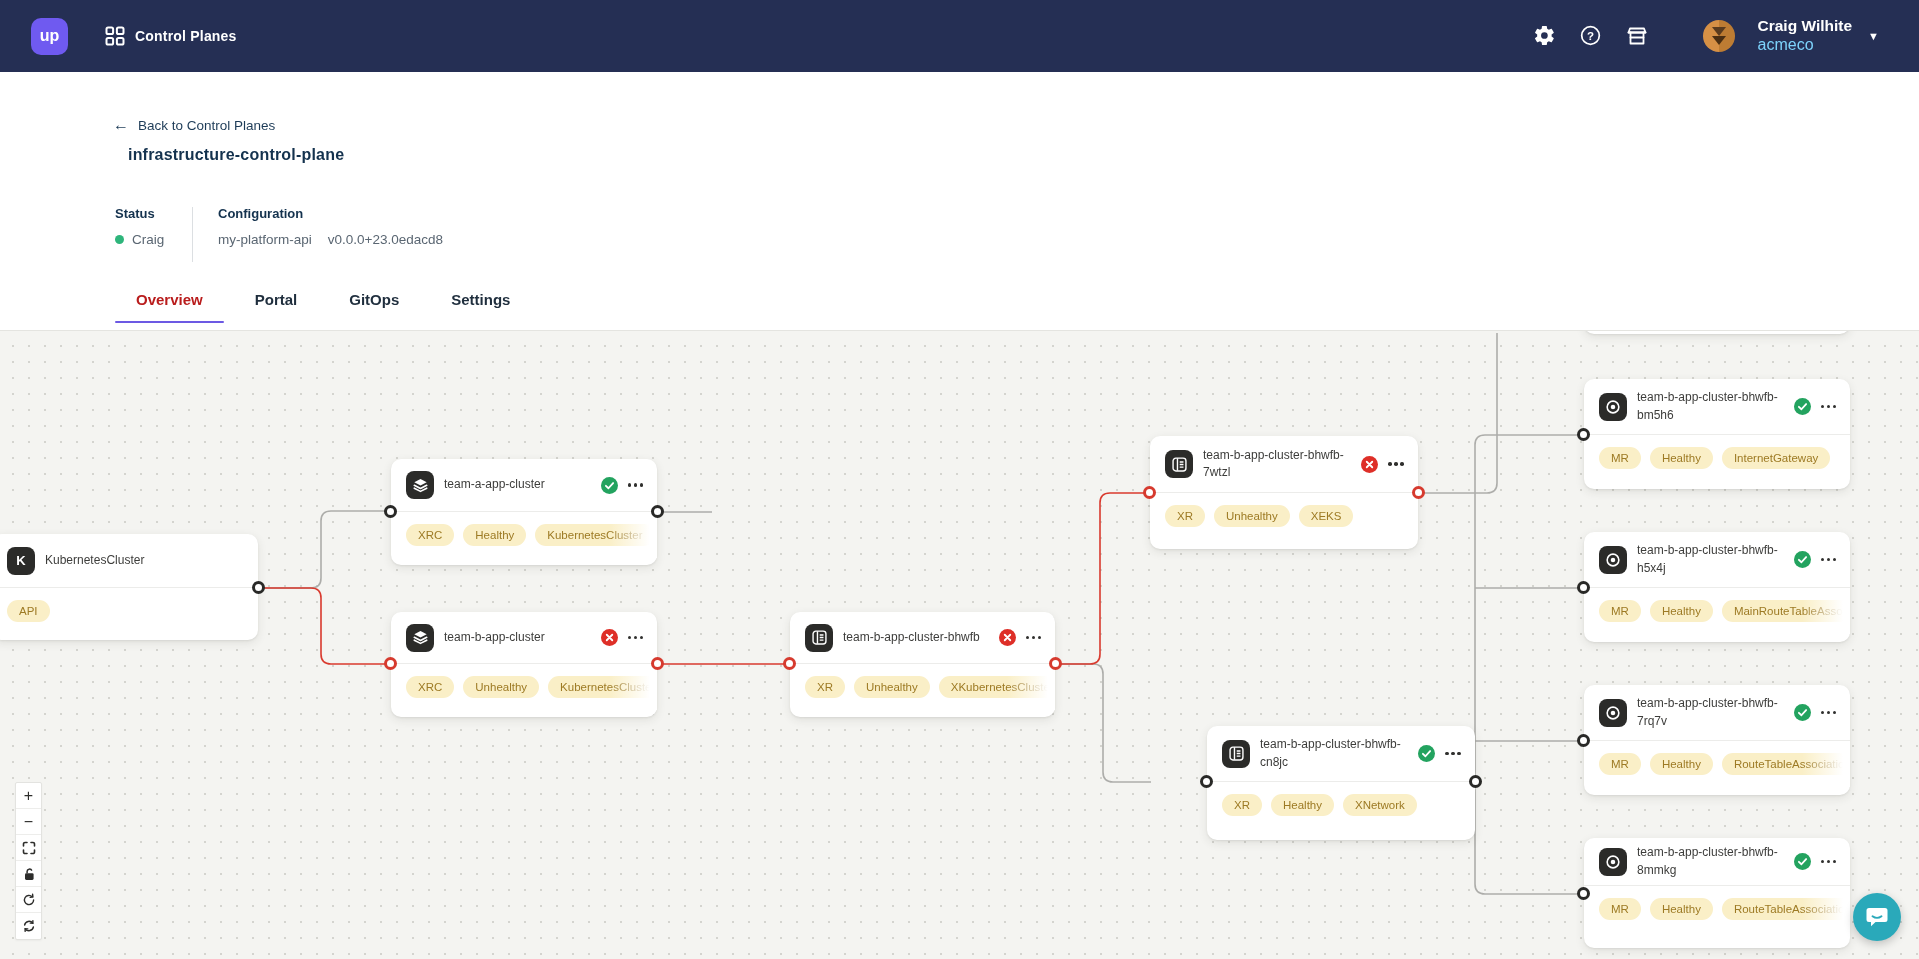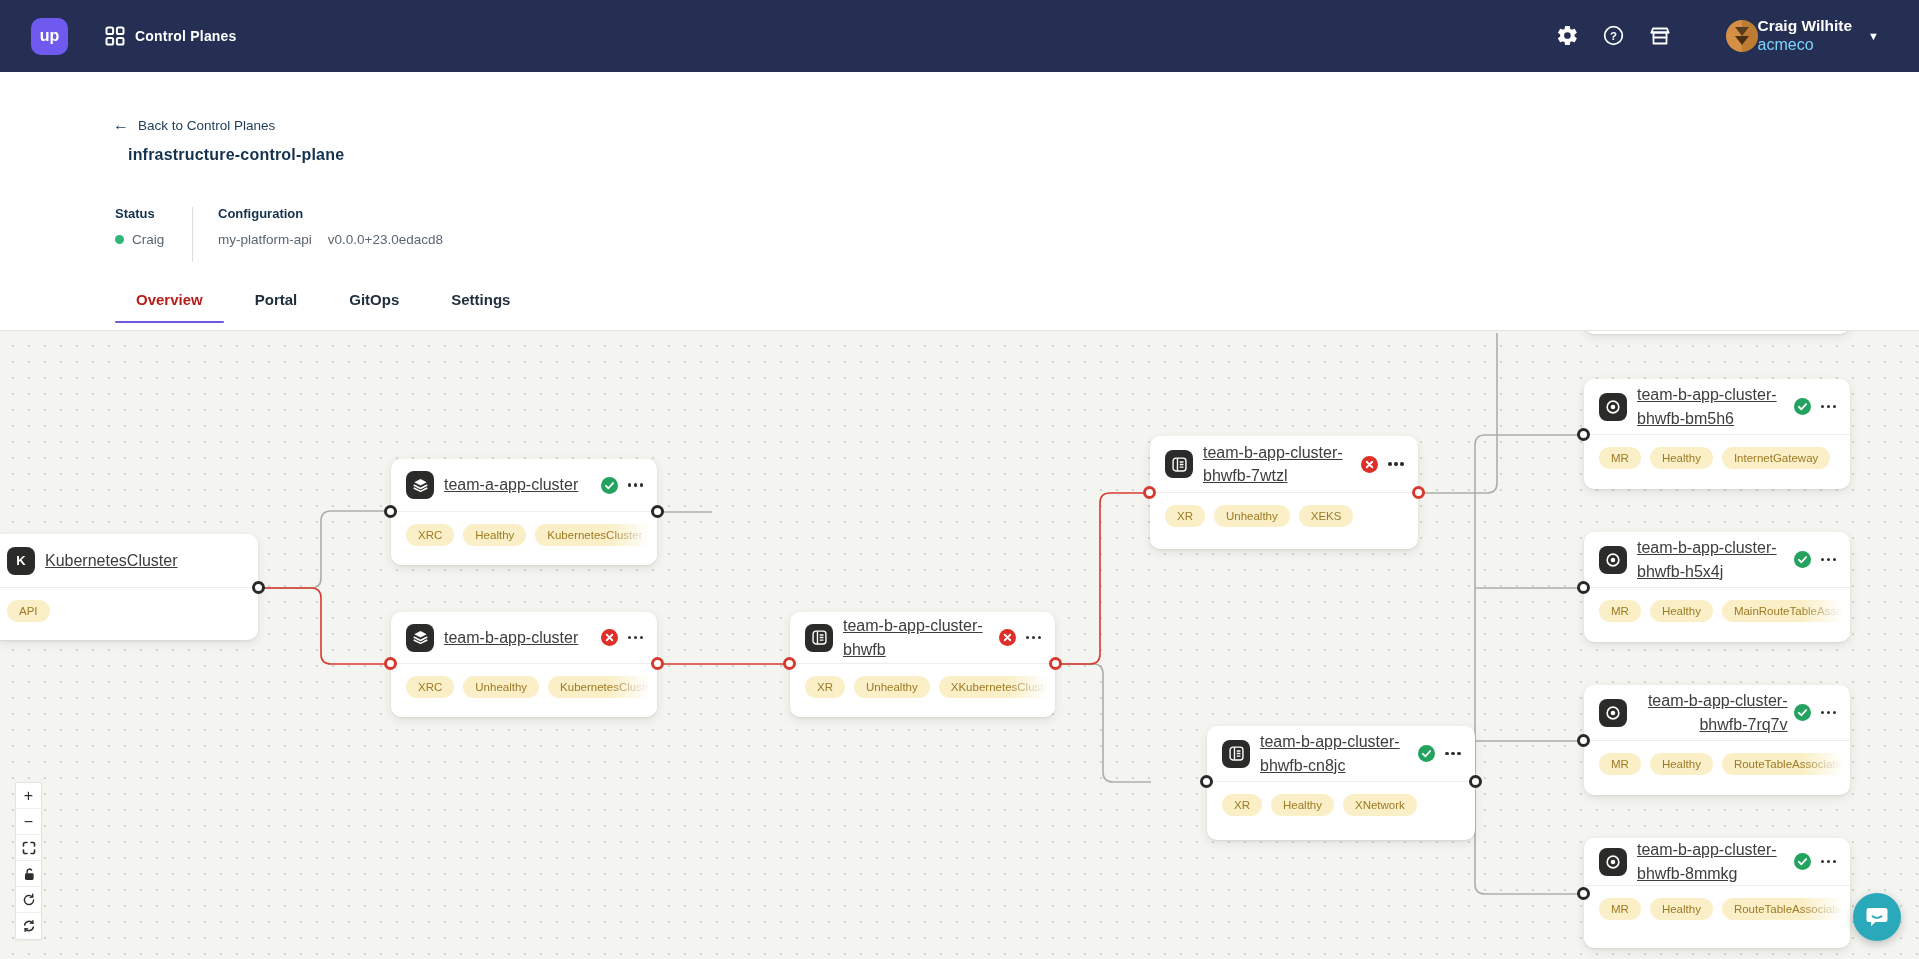--- a/index.html
+++ b/index.html
@@ -19,21 +19,21 @@
               width:24px; height:24px; cursor:pointer; }
   .avatar { margin-left:54px; width:32px; height:32px; border-radius:50%;
             background:linear-gradient(90deg,#d69045 50%, #bd7c33 50%);
             position:relative; overflow:hidden; flex:none; }
   .avatar .motif { position:absolute; left:50%; top:7px; transform:translateX(-50%);
                    width:0; height:0; border-left:7px solid transparent; border-right:7px solid transparent;
                    border-top:9px solid #5a3b1e; }
   .avatar .motif2 { position:absolute; left:50%; top:16px; transform:translateX(-50%);
                     width:0; height:0; border-left:7px solid transparent; border-right:7px solid transparent;
                     border-top:9px solid #4a2e12; }
-  .user-block { margin-left:0; line-height:1.15; }
+  .user-block { margin-left:23px; line-height:1.15; }
   .user-name { color:#fff; font-weight:bold; font-size:15.5px; }
   .user-org { color:#7dd3fc; font-size:16px; margin-top:1px; }
   .chevron { margin-left:16px; color:#fff; font-size:11px; cursor:pointer; }
 
   
   .back { position:absolute; left:113px; top:117px; font-size:13.5px; color:#1d3b57;
           display:flex; align-items:center; gap:9px; cursor:pointer; }
   .back .arrow { font-size:16px; line-height:1; }
   .h1 { position:absolute; left:128px; top:146px; font-size:16px; font-weight:bold;
         color:#14324e; letter-spacing:.2px; }
@@ -59,21 +59,21 @@
             background-image:radial-gradient(circle,#d4d4cf 1.1px, transparent 1.4px);
             background-size:16px 16px; background-position:5px 7px; }
   .edges { position:absolute; left:0; top:0; z-index:1; pointer-events:none; }
 
   .node { position:absolute; background:#fff; border-radius:10px; z-index:2; cursor:grab;
           box-shadow:0 1px 2px rgba(45,45,40,.08), 0 3px 10px rgba(45,45,40,.10); }
   .nhead { display:flex; align-items:center; padding:0 13px 0 15px; border-bottom:1px solid #ececea; }
   .nicon { width:28px; height:28px; border-radius:8px; background:#2b2b29; flex:none;
            display:flex; align-items:center; justify-content:center; }
   .kglyph { color:#fff; font-weight:bold; font-size:13px; }
-  .ntitle { flex:1; margin-left:10px; font-size:16px; color:#3d3d3b; line-height:1.45; overflow:hidden;text-decoration:underline; }
+  .ntitle { flex:1; margin-left:10px; font-size:12px; color:#3d3d3b; line-height:1.45; overflow:hidden; }
   .ntitle.two { max-width:152px; overflow-wrap:break-word; }
   .nstatus { flex:none; margin-left:6px; }
   .ndots { display:flex; gap:2.5px; margin-left:9px; align-items:center; cursor:pointer; padding:4px 1px; }
   .ndots i { width:3.5px; height:3.5px; border-radius:50%; background:#30302e; }
   .nbadges { position:relative; display:flex; gap:9px; padding:12px 15px; white-space:nowrap; overflow:hidden; }
   .badge { background:#faefc7; color:#9d7a24; font-size:11.5px; padding:5px 12px;
            border-radius:14px; flex:none; }
   .fade { position:absolute; top:0; right:0; bottom:0; width:48px;
           background:linear-gradient(to right, rgba(255,255,255,0), #fff 85%); }
   .port { position:absolute; width:13px; height:13px; border-radius:50%; background:#fff;
@@ -432,21 +432,21 @@
           </span>
         </div>
         <div class="nbadges">
           <span class="badge">MR</span>
           <span class="badge">Healthy</span>
           <span class="badge">MainRouteTableAssociation</span>
           <span class="fade"></span>
         </div>
         <span class="port l" style="top:49px"></span>
       </div>
-      <div class="node" style="left: 1584px; top: 354px; width: 266px; height: 110px; text-align: right;">
+      <div class="node" style="left: 1584px; top: 354px; width: 266px; height: 110px;">
         <div class="nhead" style="height:56px">
           <span class="nicon">
             <svg width="16" height="16" viewBox="0 0 14 14" fill="none">
               <circle cx="7" cy="7" r="5.1" stroke="#fff" stroke-width="1.4"></circle>
               <circle cx="7" cy="7" r="2" fill="#fff"></circle>
             </svg>
           </span>
           <span class="ntitle two">team-b-app-cluster-bhwfb-7rq7v</span>
           <svg class="nstatus" width="17" height="17" viewBox="0 0 16 16">
             <circle cx="8" cy="8" r="8" fill="#23a35f"></circle>

